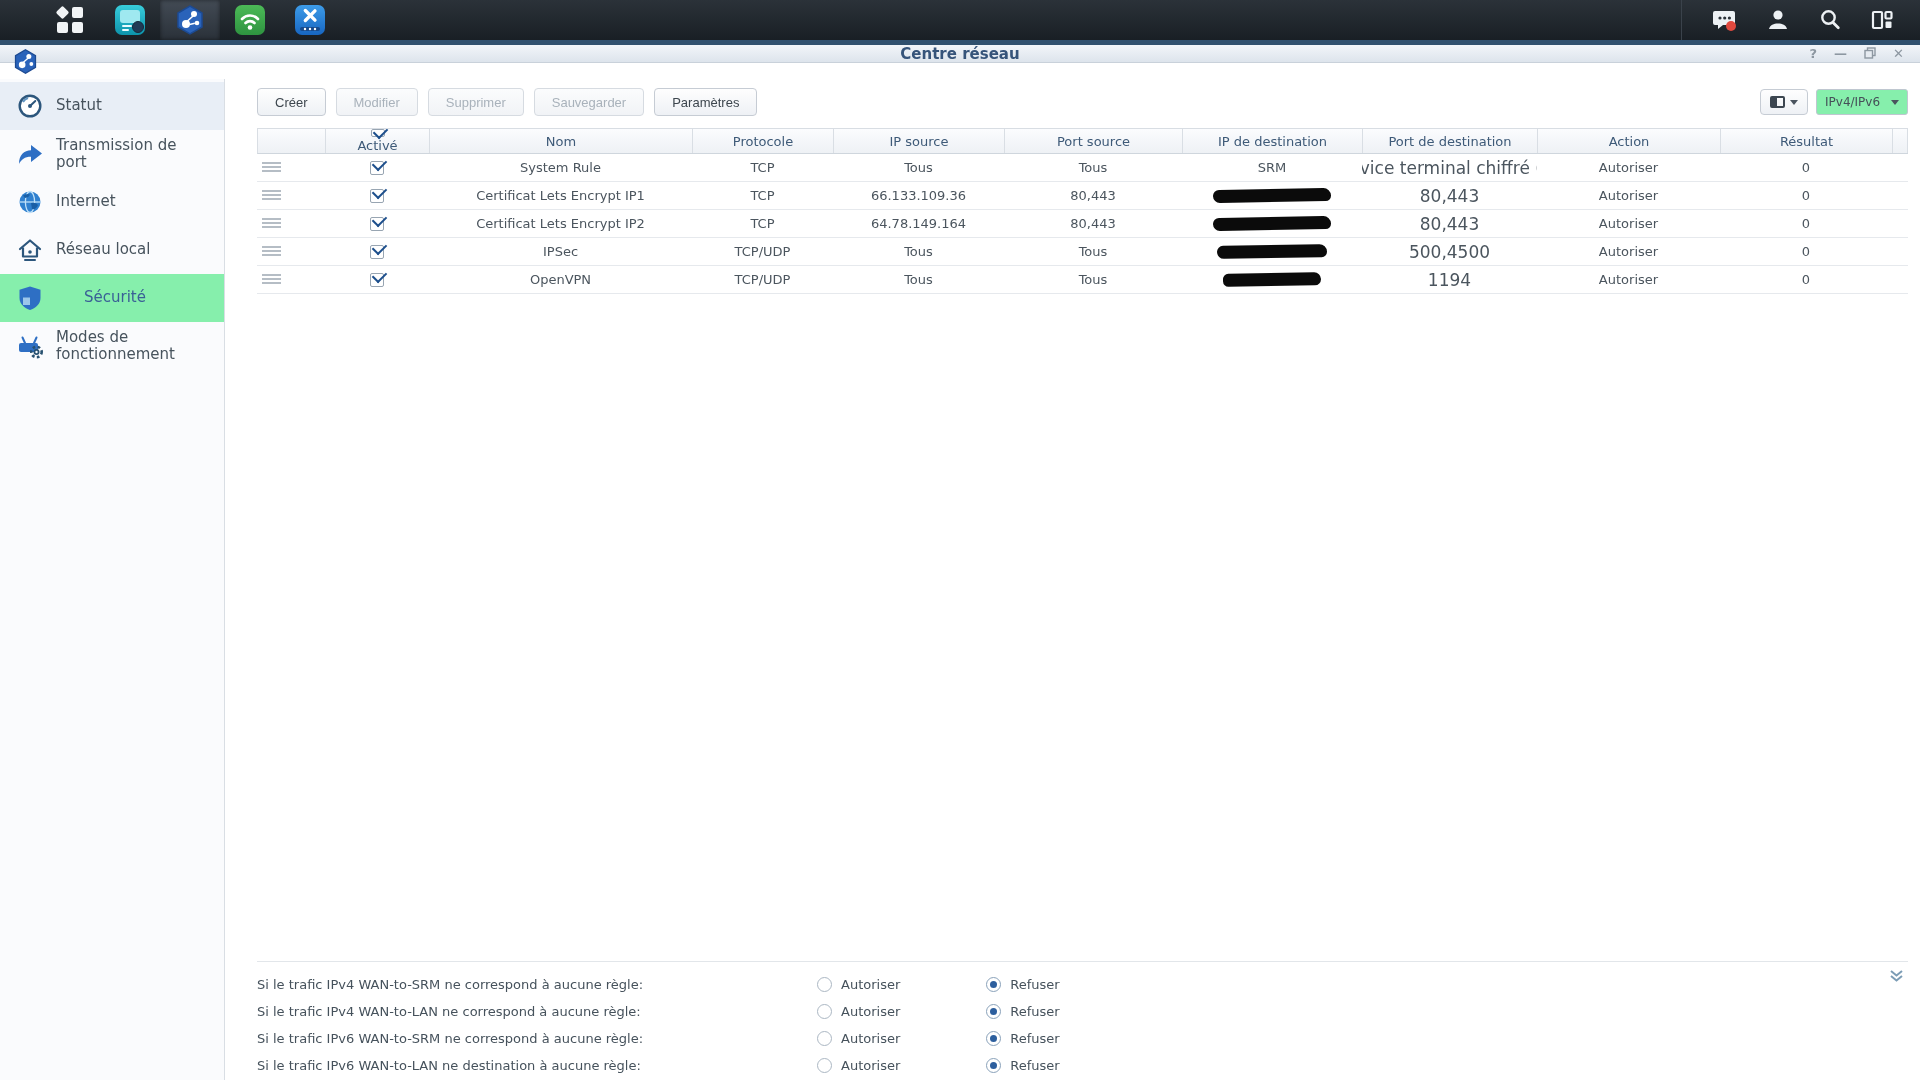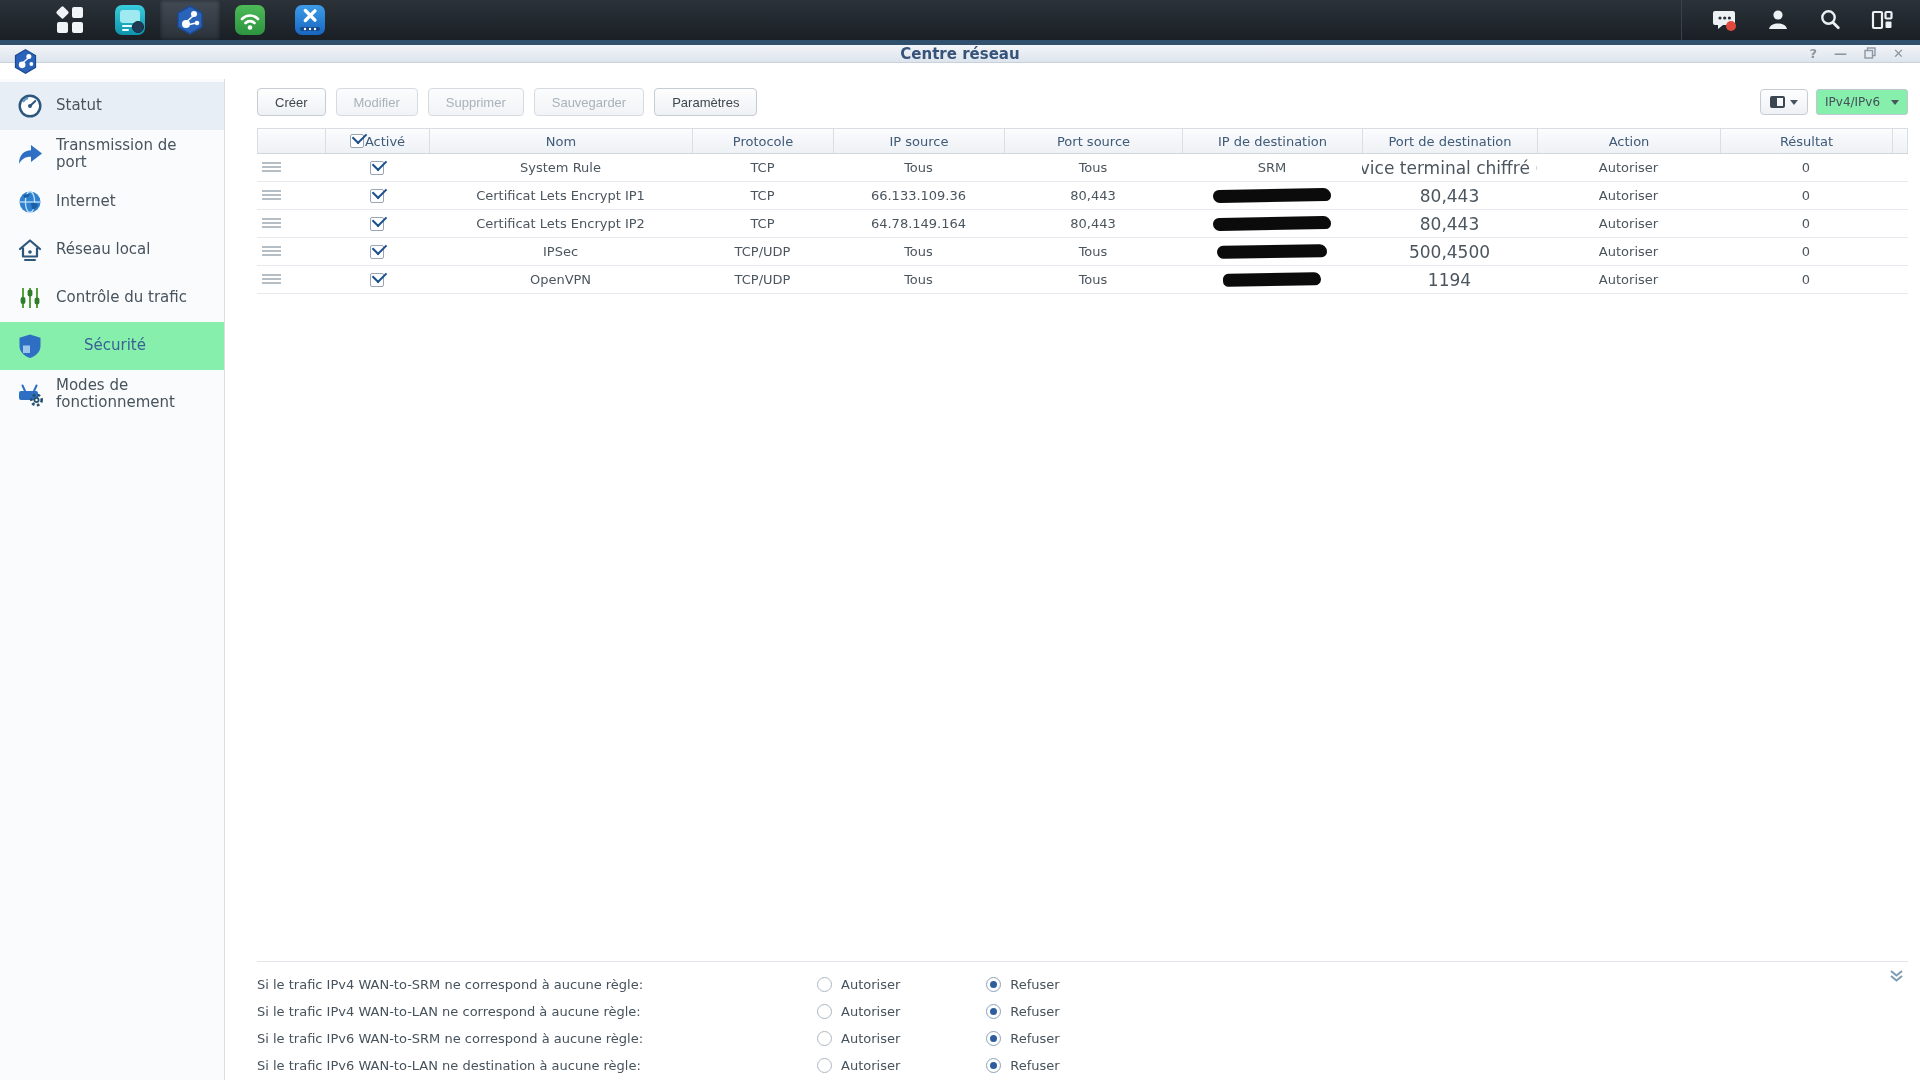--- a/index.html
+++ b/index.html
@@ -74,21 +74,21 @@
   .ipselect { width:92px; height:26px; border:1px solid #bfc7d0; border-radius:3px; background:#86efac;
     font-size:12px; color:#454f58; display:flex; align-items:center; justify-content:space-between;
     padding:0 8px; cursor:pointer; }
 
   
   .table { margin-top:12px; }
   .grid-cols { display:grid; grid-template-columns:68px 104px 263px 141px 171px 178px 180px 175px 183px 172px 15px; }
   .thead { height:26px; background:linear-gradient(#fbfcfe,#eef1f5); border-top:1px solid #d8dde3;
     border-left:1px solid #d9dee4; border-bottom:1px solid #cfd6dd; font-size:13px; color:#3e5a78; }
   .th { display:flex; align-items:center; justify-content:center; gap:1px; border-right:1px solid #d9dee4;
-    overflow:hidden; white-space:nowrap; cursor:pointer; }
+    overflow:hidden; white-space:nowrap; cursor:pointer;flex-direction:column; }
   .trow { height:28px; border-bottom:1px solid #e6e9ed; font-size:13px; color:#4b555e; align-items:center; }
   .td { display:flex; align-items:center; justify-content:center; overflow:hidden; white-space:nowrap; height:100%; }
   .td.handle { justify-content:flex-start; padding-left:5px; }
   .td:nth-child(8) { font-size:17px; }
   .drag { width:19px; height:11px;
     background:repeating-linear-gradient(to bottom,#b5bdc5 0 2px,transparent 2px 4px); cursor:grab; }
   .cbx { width:14px; height:14px; background:#fff; border:1px solid #98a5b2; border-radius:2px; position:relative; }
   .cbx.checked::after { content:""; position:absolute; left:2px; top:-3px; width:11px; height:7px;
     border-left:2.5px solid #1d4f8c; border-bottom:2.5px solid #1d4f8c; transform:rotate(-45deg); }
   .redact { height:13px; width:118px; background:#0b0b0b; border-radius:8px 10px 7px 9px; transform:rotate(-1deg); }
@@ -247,31 +247,20 @@
         <span class="lbl">Internet</span>
       </div>
       <div class="side-item">
         <svg class="ic" viewBox="0 0 26 26">
           <path d="M3 12 L13 3.5 L23 12" fill="none" stroke="#2c567c" stroke-width="2.2" stroke-linecap="round" stroke-linejoin="round"></path>
           <path d="M6 10.5 V19.5 H20 V10.5" fill="none" stroke="#2c567c" stroke-width="2.2" stroke-linejoin="round"></path>
           <circle cx="13" cy="15" r="1.8" fill="#2c567c"></circle>
           <line x1="8" y1="23" x2="18" y2="23" stroke="#2c567c" stroke-width="2" stroke-linecap="round"></line>
         </svg>
         <span class="lbl">Réseau local</span>
-      </div>
-      <div class="side-item">
-        <svg class="ic" viewBox="0 0 26 26">
-          <line x1="6" y1="3" x2="6" y2="23" stroke="#56a23a" stroke-width="2"></line>
-          <line x1="13" y1="3" x2="13" y2="23" stroke="#56a23a" stroke-width="2"></line>
-          <line x1="20" y1="3" x2="20" y2="23" stroke="#56a23a" stroke-width="2"></line>
-          <rect x="3.6" y="12" width="4.8" height="7" rx="2" fill="#2f7d2a"></rect>
-          <rect x="10.6" y="4.5" width="4.8" height="7" rx="2" fill="#2f7d2a"></rect>
-          <rect x="17.6" y="12.5" width="4.8" height="7" rx="2" fill="#2f7d2a"></rect>
-        </svg>
-        <span class="lbl">Contrôle du trafic</span>
       </div>
       <div class="side-item selected">
         <svg class="ic" viewBox="0 0 26 26">
           <path d="M13 1.5 L23.5 4.8 V13 C23.5 19 18.5 23.2 13 25 C7.5 23.2 2.5 19 2.5 13 V4.8 Z" fill="#2e6fc4"></path>
           <rect x="6" y="12.5" width="7" height="7.5" fill="#9cc6ea"></rect>
         </svg>
         <span class="lbl">Sécurité</span>
       </div>
       <div class="side-item">
         <svg class="ic" viewBox="0 0 26 26">

